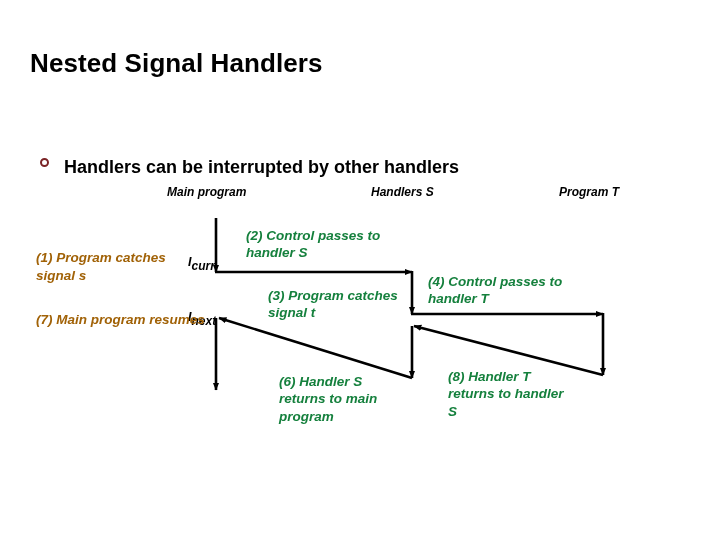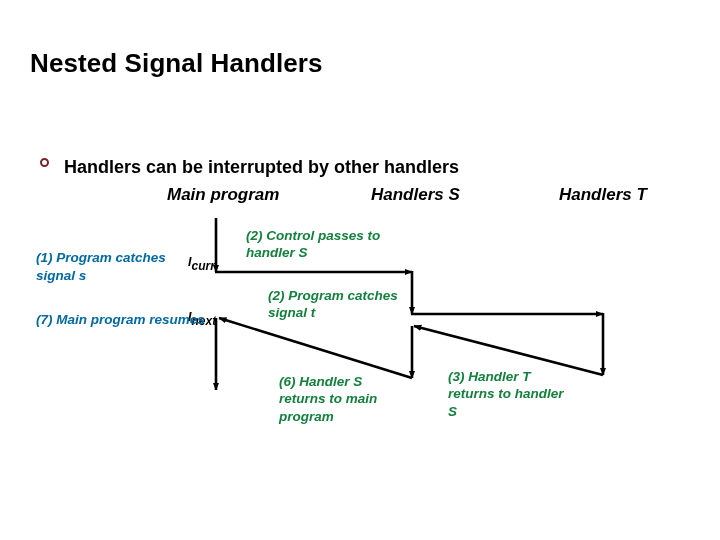--- a/index.html
+++ b/index.html
@@ -72,21 +72,21 @@
   #diagram-svg {
     position: absolute;
     left: 0;
     top: 0;
     width: 720px;
     height: 540px;
   }
 
   .col-header {
     position: absolute;
-    font-size: 17px;
+    font-size: 12px;
     font-weight: bold;
     font-style: italic;
     color: #000000;
     white-space: nowrap;
   }
   #header-main    { left: 167px; top: 185px; }
   #header-s       { left: 371px; top: 185px; }
   #header-t       { left: 559px; top: 185px; }
 
   .note {
@@ -97,21 +97,21 @@
     line-height: 1.28;
     color: #15803d;
   }
   
   .note-plain {
     position: absolute;
     font-size: 13.5px;
     font-style: italic;
     font-weight: bold;
     line-height: 1.30;
-    color: #0369a1;
+    color: #a16207;
   }
 
   #note-1  { left: 36px;  top: 249px; width: 160px; }
   #note-7  { left: 36px;  top: 311px; width: 170px; }
   #note-2  { left: 246px; top: 227px; width: 160px; }
   #note-3  { left: 268px; top: 287px; width: 150px; }
   #note-4  { left: 428px; top: 273px; width: 180px; }
   #note-5  { left: 448px; top: 368px; width: 120px; }
   #note-6  { left: 279px; top: 373px; width: 110px; }
 
@@ -166,33 +166,34 @@
 
       <line x1="412" y1="326" x2="412" y2="378" stroke="#000000" stroke-width="2.6" marker-end="url(#ah)"></line>
 
       <line x1="412" y1="378" x2="219" y2="318" stroke="#000000" stroke-width="2.6" marker-end="url(#ah)"></line>
 
       <line x1="216" y1="318" x2="216" y2="390" stroke="#000000" stroke-width="2.6" marker-end="url(#ah)"></line>
     </svg>
 
     <div class="col-header" id="header-main">Main program</div>
     <div class="col-header" id="header-s">Handlers S</div>
-    <div class="col-header" id="header-t">Handlers T</div>
+    <div class="col-header" id="header-t">Program T</div>
 
     <div class="axis-label" id="label-icurr"><span>I</span><sub>curr</sub></div>
 
     <div class="axis-label" id="label-inext"><span>I</span><sub>next</sub></div>
 
     <div class="note-plain" id="note-1">(1) Program catches signal s</div>
 
     <div class="note-plain" id="note-7">(7) Main program resumes</div>
 
     <div class="note" id="note-2">(2) Control passes to handler S</div>
 
-    <div class="note" id="note-3">(2) Program catches signal t</div>
+    <div class="note" id="note-3">(3) Program catches signal t</div>
 
+    <div class="note" id="note-4">(4)  Control passes to handler T</div>
 
-    <div class="note" id="note-5">(3) Handler T returns to handler S</div>
+    <div class="note" id="note-5">(8) Handler T returns to handler S</div>
 
     <div class="note" id="note-6">(6) Handler S returns to main program</div>
 
   </div>
 </div>
 
 </body></html>

